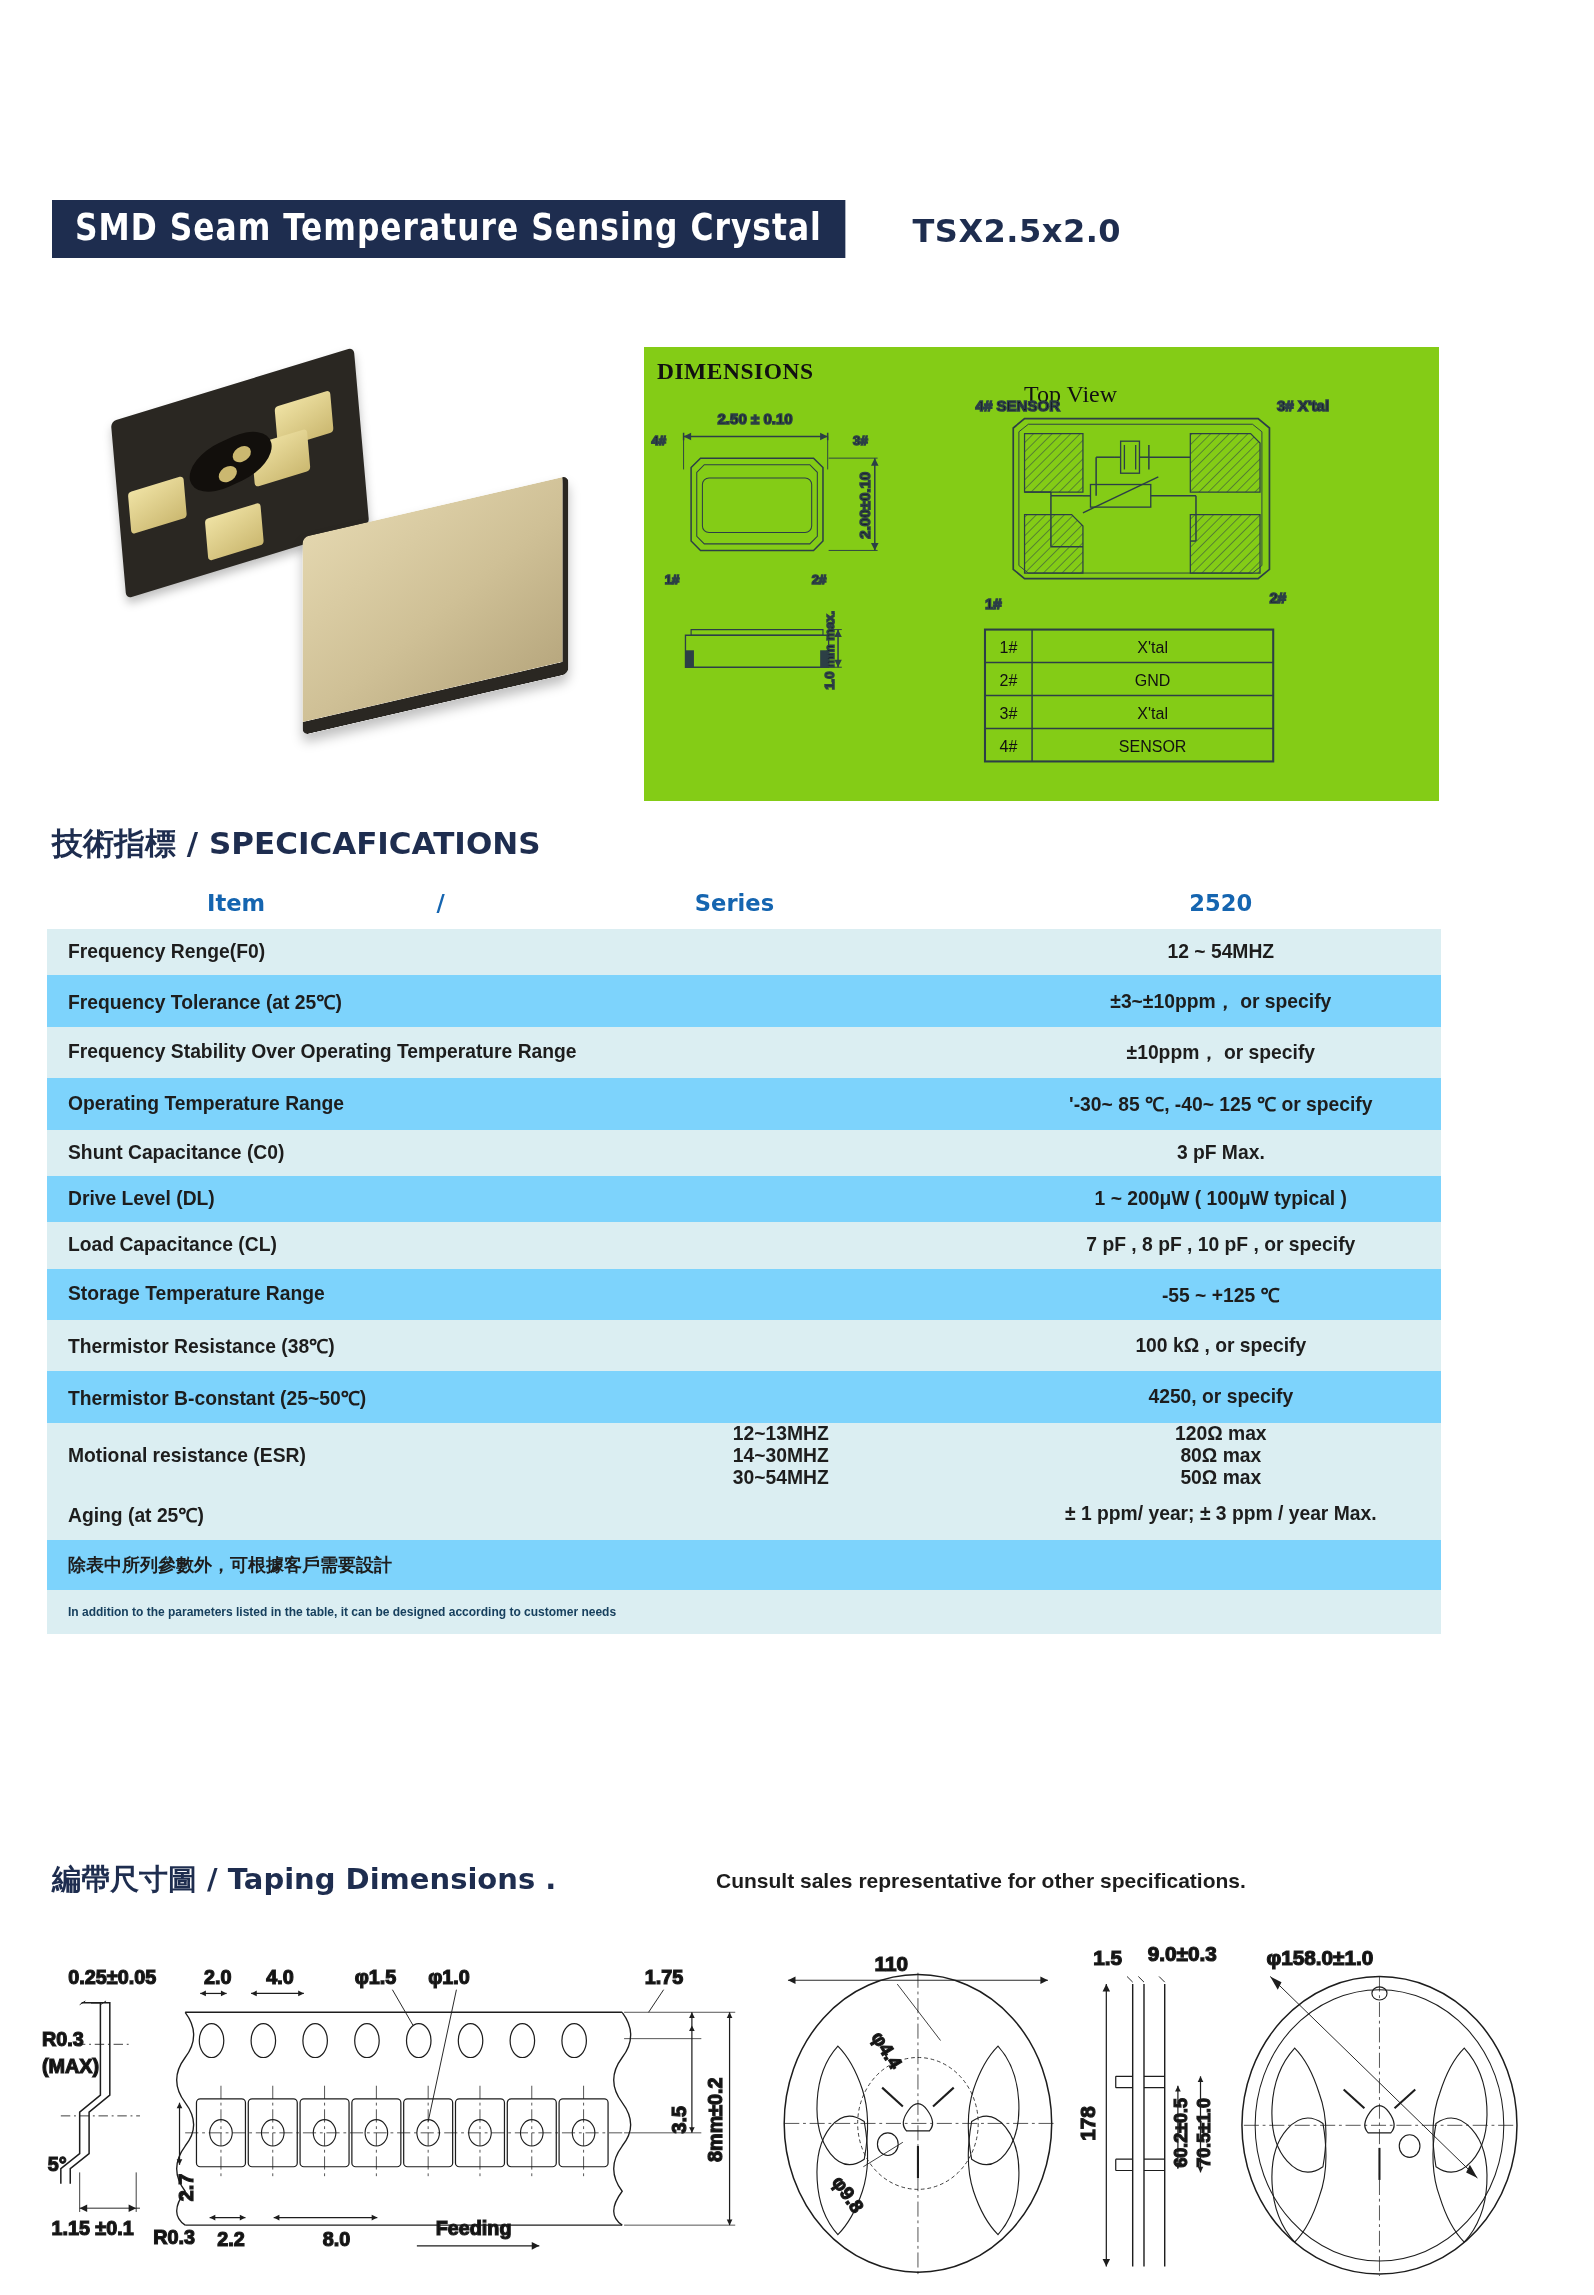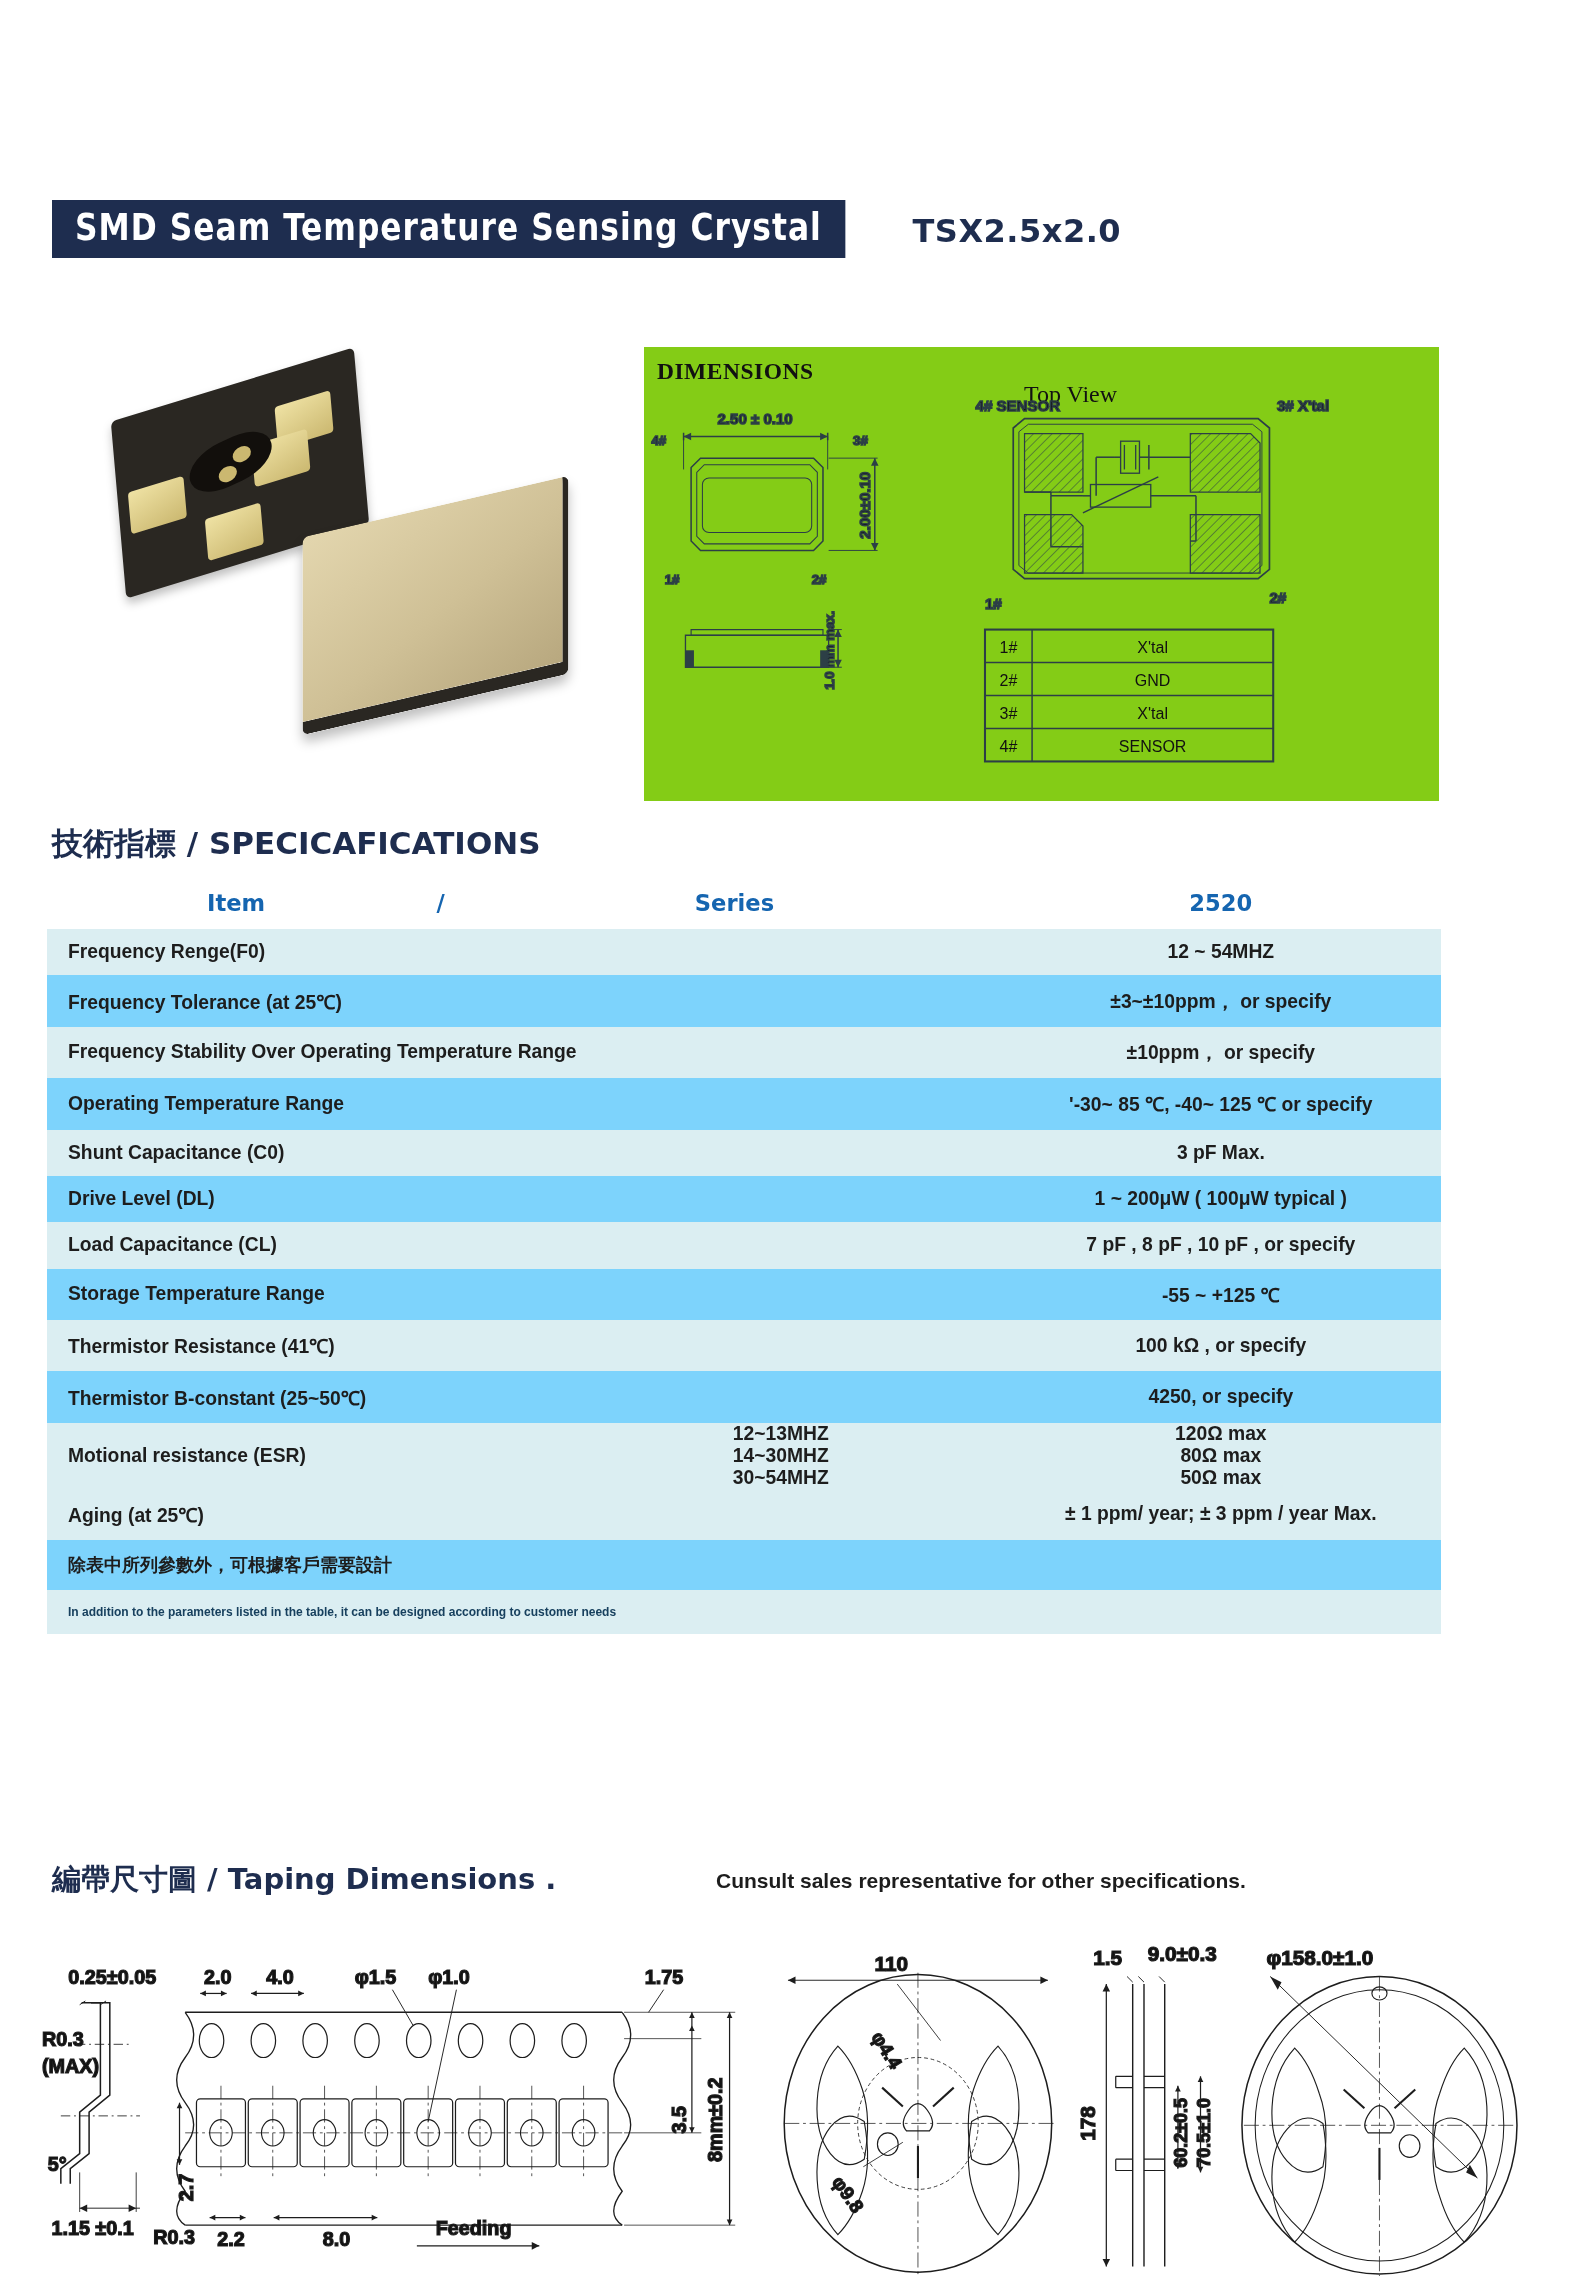--- a/index.html
+++ b/index.html
@@ -330,21 +330,21 @@
         </tr>
         <tr class="row-alt">
           <td class="cell-item" colspan="3">Load Capacitance  (CL)</td>
           <td class="cell-val">7 pF , 8 pF , 10 pF , or specify</td>
         </tr>
         <tr class="row-plain">
           <td class="cell-item" colspan="3">Storage Temperature Range</td>
           <td class="cell-val">-55 ~ +125 ℃</td>
         </tr>
         <tr class="row-alt">
-          <td class="cell-item" colspan="3">Thermistor Resistance (41℃)</td>
+          <td class="cell-item" colspan="3">Thermistor Resistance (38℃)</td>
           <td class="cell-val">100 kΩ , or specify</td>
         </tr>
         <tr class="row-plain">
           <td class="cell-item" colspan="3">Thermistor B-constant (25~50℃)</td>
           <td class="cell-val">4250, or specify</td>
         </tr>
         <tr class="row-alt esr-block">
           <td class="esr-label" rowspan="3">Motional resistance (ESR)</td>
           <td class="esr-sub" colspan="2">12~13MHZ</td>
           <td class="esr-val">120Ω  max</td>

